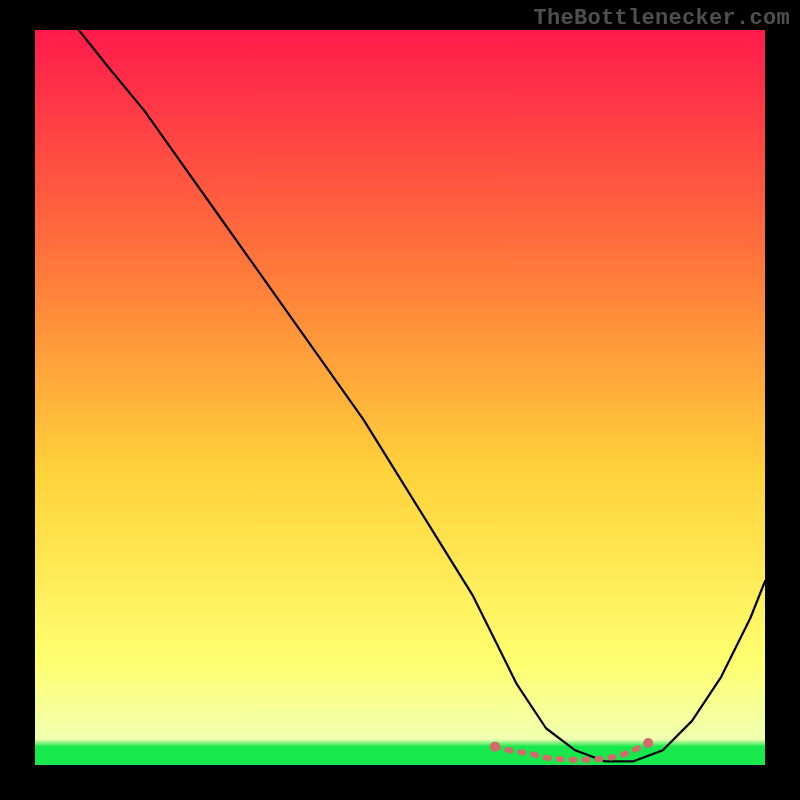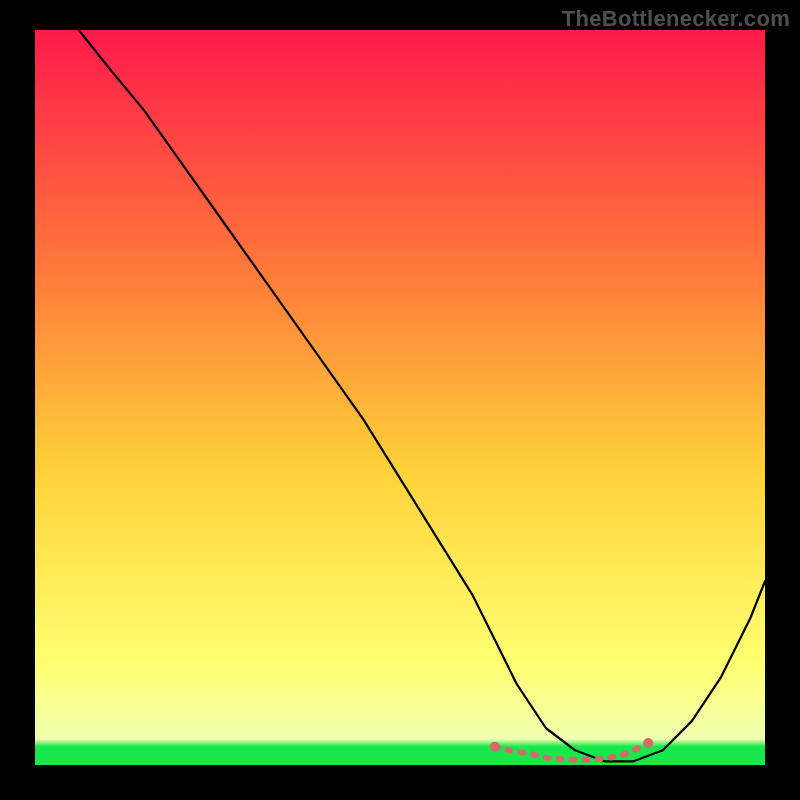--- a/index.html
+++ b/index.html
@@ -14,21 +14,21 @@
     position: relative;
     width: 800px;
     height: 800px;
     background: #000;
   }
   .watermark {
     position: absolute;
     top: 6px;
     right: 10px;
     color: #4f4f4f;
-    font-family: Liberation Sans, sans-serif;
+    font-family: Liberation Mono, monospace;
     font-size: 22px;
     font-weight: 600;
     letter-spacing: 0.3px;
   }
   .plot {
     position: absolute;
     left: 35px;
     top: 30px;
     width: 730px;
     height: 735px;

